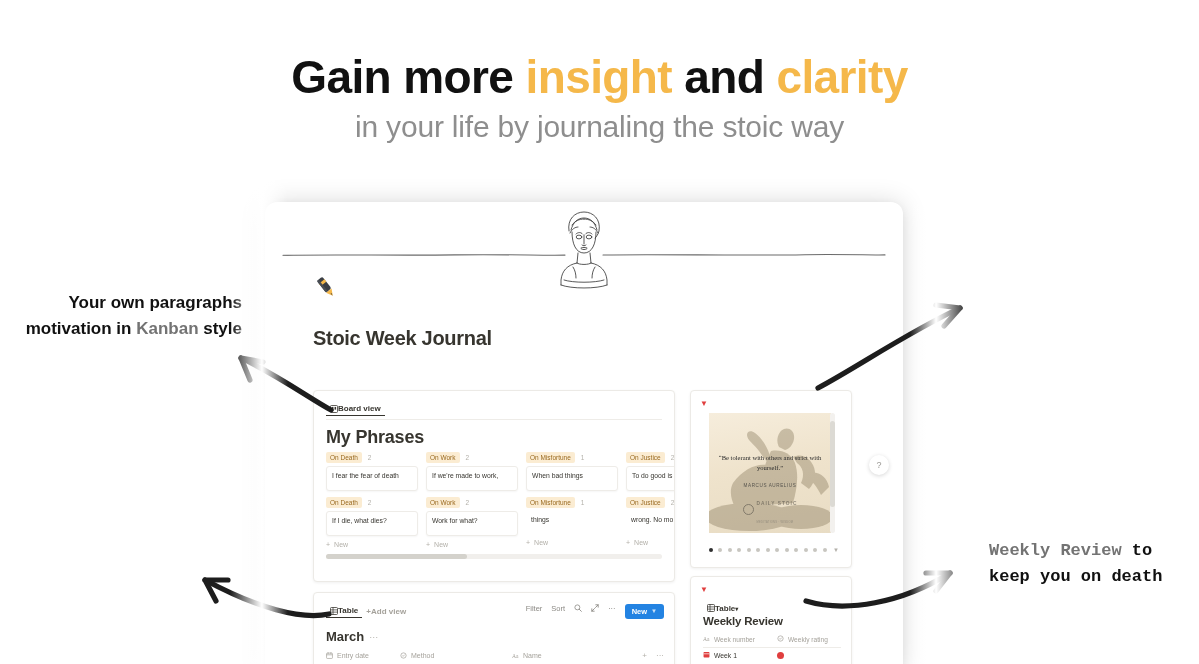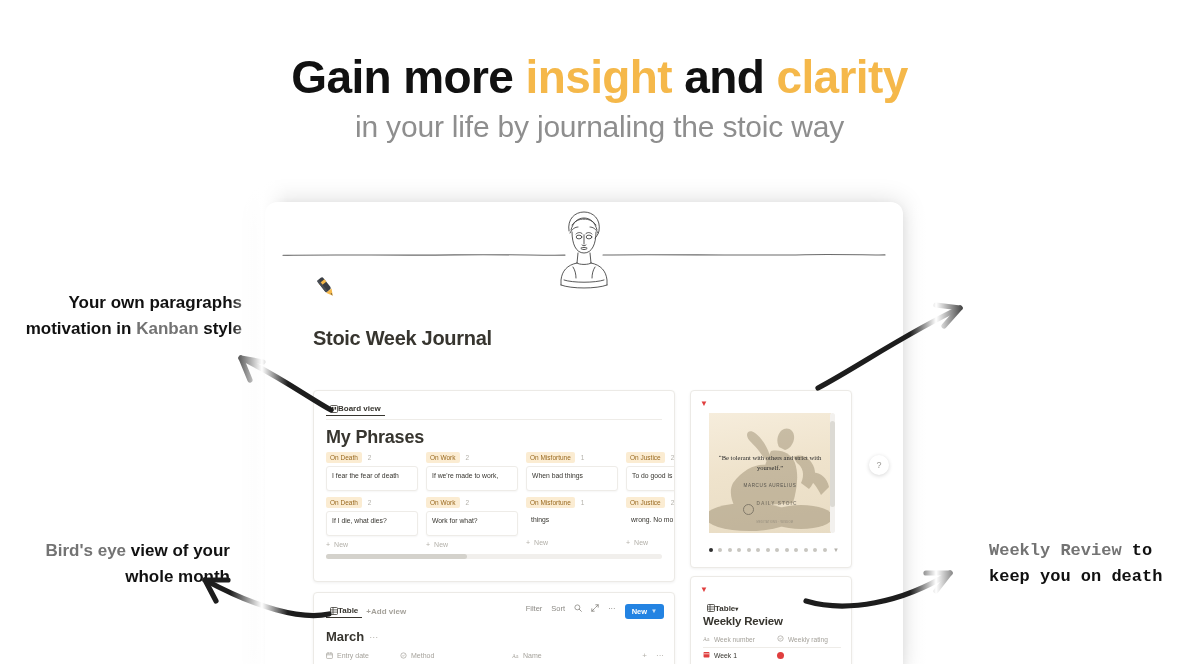--- a/index.html
+++ b/index.html
@@ -511,26 +511,20 @@
       <span>motivation in </span><span class="accent">Kanban</span><span> style</span>
     </div>
   </div>
   <div class="arrow" id="arrow-kanban">
     <svg width="130" height="95" viewBox="0 0 130 95">
       <path d="M126 92 C104 80,74 58,36 40" stroke="#1d1d1d" stroke-width="5.2" fill="none" stroke-linecap="round"></path>
       <path d="M36 40 L58 44 M36 40 L45 62" stroke="#1d1d1d" stroke-width="5.2" fill="none" stroke-linecap="round" stroke-linejoin="round"></path>
     </svg>
   </div>
 
-  <div class="callout" id="callout-month">
-    <div>
-      <span class="accent">Bird's eye</span><span> view of your</span>
-    </div>
-    <div>whole month</div>
-  </div>
   <div class="arrow" id="arrow-month">
     <svg width="150" height="80" viewBox="0 0 150 80">
       <path d="M146 64 C118 70,74 58,22 30" stroke="#1d1d1d" stroke-width="5.2" fill="none" stroke-linecap="round"></path>
       <path d="M22 30 L45 30 M22 30 L33 51" stroke="#1d1d1d" stroke-width="5.2" fill="none" stroke-linecap="round" stroke-linejoin="round"></path>
     </svg>
   </div>
 
   <div class="arrow" id="arrow-quote">
     <svg width="160" height="110" viewBox="0 0 160 110">
       <path d="M6 100 C44 80,96 44,148 20" stroke="#1d1d1d" stroke-width="5.2" fill="none" stroke-linecap="round"></path>

